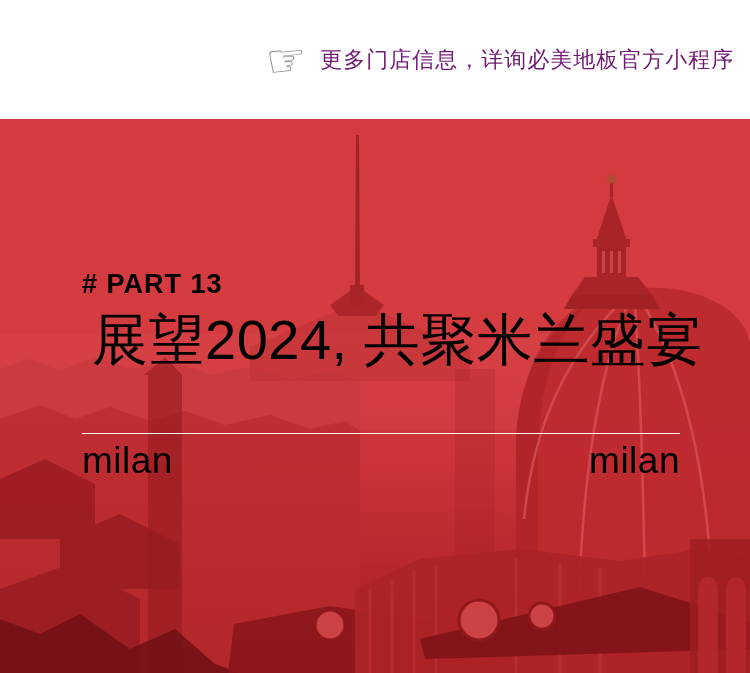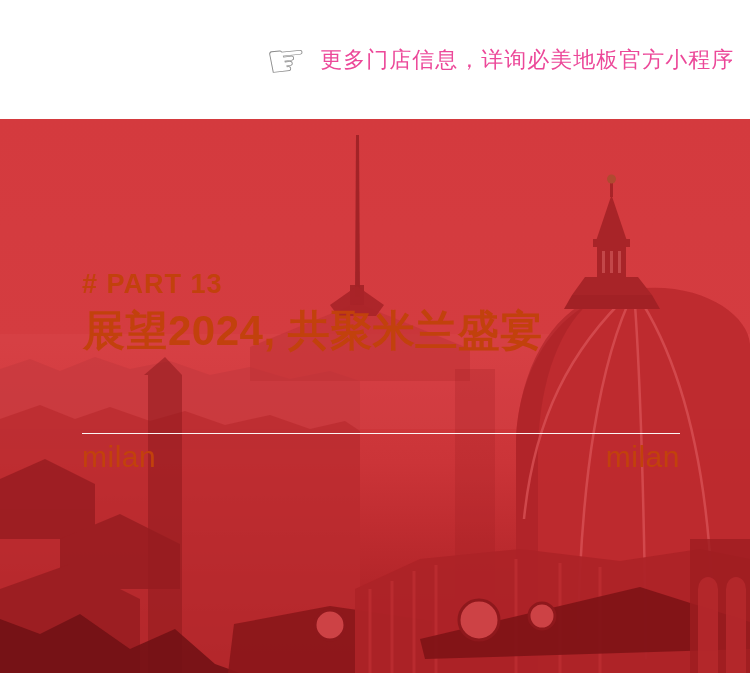--- a/index.html
+++ b/index.html
@@ -10,40 +10,40 @@
   
   .topbar{
     position:absolute;top:0;left:0;width:750px;height:119px;background:#ffffff;
     display:flex;align-items:center;padding-left:266px;box-sizing:border-box;gap:13px;
   }
   .hand-icon{
     font-family:"DejaVu Sans",sans-serif;font-size:46px;line-height:1;color:#8d8d8d;
     transform:rotate(-6deg);display:inline-block;
   }
   .topbar-text{
-    font-size:22px;color:#ec4899;letter-spacing:1px;font-weight:500;white-space:nowrap;
+    font-size:22px;color:#701a75;letter-spacing:1px;font-weight:500;white-space:nowrap;
   }
   
   .hero{position:absolute;top:119px;left:0;width:750px;height:554px;overflow:hidden;}
   .hero svg{position:absolute;top:0;left:0;display:block;}
-  .hero .txt{position:absolute;z-index:2;color:#c2410c;}
+  .hero .txt{position:absolute;z-index:2;color:#000000;}
   .part-label{
     left:82px;top:150px;font-size:27px;font-weight:bold;letter-spacing:1px;
   }
   .hero-title{
-    left:79px;top:183px;font-size:42px;line-height:50px;font-weight:bold;
-    letter-spacing:0.5px;margin:4px;
+    left:79px;top:183px;font-size:56px;line-height:50px;font-weight:normal;
+    letter-spacing:0.5px;margin:13px;
   }
   .divider{
     position:absolute;z-index:2;left:82px;right:70px;top:314px;height:0;
     border-top:1.6px solid rgba(255,255,255,0.95);
   }
   .words-row{
     left:82px;right:70px;top:321px;display:flex;justify-content:space-between;
-    font-size:30px;font-weight:400;letter-spacing:0.5px;
+    font-size:37px;font-weight:400;letter-spacing:0.5px;
   }
   .hero-paragraph{
     left:82px;width:594px;top:377px;font-size:21px;line-height:33px;margin:0;
     text-align:justify;letter-spacing:0.5px;
   }
 </style>
 </head>
 <body>
 
 <div class="page">

